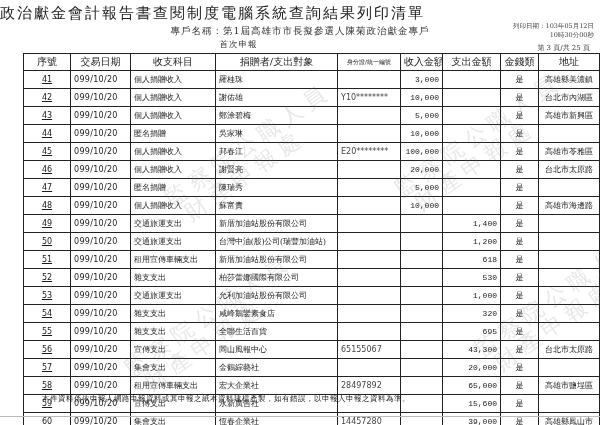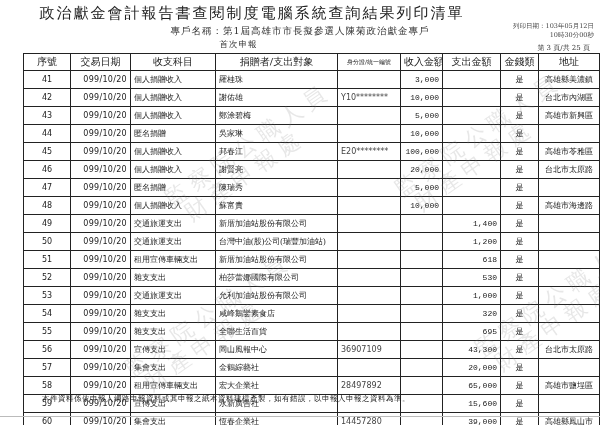--- a/index.html
+++ b/index.html
@@ -1,26 +1,26 @@
 <!DOCTYPE html>
 <html><head>
 <meta charset="utf-8">
 <style>
   html,body{margin:0;padding:0;background:#ffffff;}
   body{width:600px;height:425px;position:relative;overflow:hidden;font-family:"DejaVu Serif",serif;color:#1a1a1a;}
-  .title{position:absolute;left:0;width:504px;top:4px;text-align:center;font-size:15px;letter-spacing:2px;color:#222;}
+  .title{position:absolute;left:0;width:504px;top:4px;font-size:15px;letter-spacing:2px;color:#222;}
   .subtitle{position:absolute;left:0;width:600px;top:25px;text-align:center;font-size:9.5px;letter-spacing:1px;color:#333;}
   .report-type{position:absolute;left:0;width:477px;top:39px;text-align:center;font-size:8.5px;letter-spacing:1px;color:#333;}
   .print-date{position:absolute;right:6px;top:22px;font-size:6.5px;color:#444;text-align:right;line-height:9px;}
   .page-info{position:absolute;right:10px;top:43px;font-size:7px;color:#333;}
   table.grid{position:absolute;left:23px;top:53px;border-collapse:collapse;table-layout:fixed;width:576px;}
   table.grid th, table.grid td{border:1px solid #222;height:17px;padding:0 3px;font-size:8px;font-weight:normal;white-space:nowrap;overflow:hidden;}
   table.grid thead th{height:16px;font-size:10px;color:#222;text-align:center;}
-  td.c-seq{text-align:center;font-family:"DejaVu Sans",sans-serif;font-size:7.5px;}
-  td.c-date{text-align:right;font-family:"DejaVu Sans",sans-serif;font-size:7.5px;letter-spacing:.3px;}
+  td.c-seq{text-align:center;font-family:"DejaVu Sans",sans-serif;font-size:7.5px;text-decoration:underline;}
+  td.c-date{text-align:left;font-family:"DejaVu Sans",sans-serif;font-size:7.5px;letter-spacing:.3px;}
   td.c-cat{text-align:left;padding-left:8px;}
   td.c-donor{text-align:left;padding-left:8px;font-family:Liberation Serif, serif;}
   td.c-id{text-align:left;padding-left:8px;font-family:"DejaVu Sans",sans-serif;font-size:5.5px;color:#444;}
   td.c-in, td.c-out{text-align:right;font-family:Liberation Mono, monospace;font-size:7.5px;}
   td.c-cash{text-align:center;}
   td.c-addr{text-align:center;font-size:7.5px;}
   .footer{position:absolute;left:42px;top:394px;font-size:7.5px;color:#222;letter-spacing:.5px;}
   .bottom-rule{position:absolute;left:0;top:416px;width:600px;height:1px;background:#bbb;}
   .watermark{position:absolute;font-size:22px;color:rgba(120,120,120,0.18);transform:rotate(-35deg);letter-spacing:6px;pointer-events:none;white-space:nowrap;}
 </style>
@@ -225,21 +225,21 @@
         <td class="c-in"></td>
         <td class="c-out">695</td>
         <td class="c-cash">是</td>
         <td class="c-addr"></td>
       </tr>
       <tr>
         <td class="c-seq">56</td>
         <td class="c-date">099/10/20</td>
         <td class="c-cat">宣傳支出</td>
         <td class="c-donor">岡山風報中心</td>
-        <td class="c-id">36907109</td>
+        <td class="c-id">65155067</td>
         <td class="c-in"></td>
         <td class="c-out">43,300</td>
         <td class="c-cash">是</td>
         <td class="c-addr">台北市太原路</td>
       </tr>
       <tr>
         <td class="c-seq">57</td>
         <td class="c-date">099/10/20</td>
         <td class="c-cat">集會支出</td>
         <td class="c-donor">金鶴綜藝社</td>

